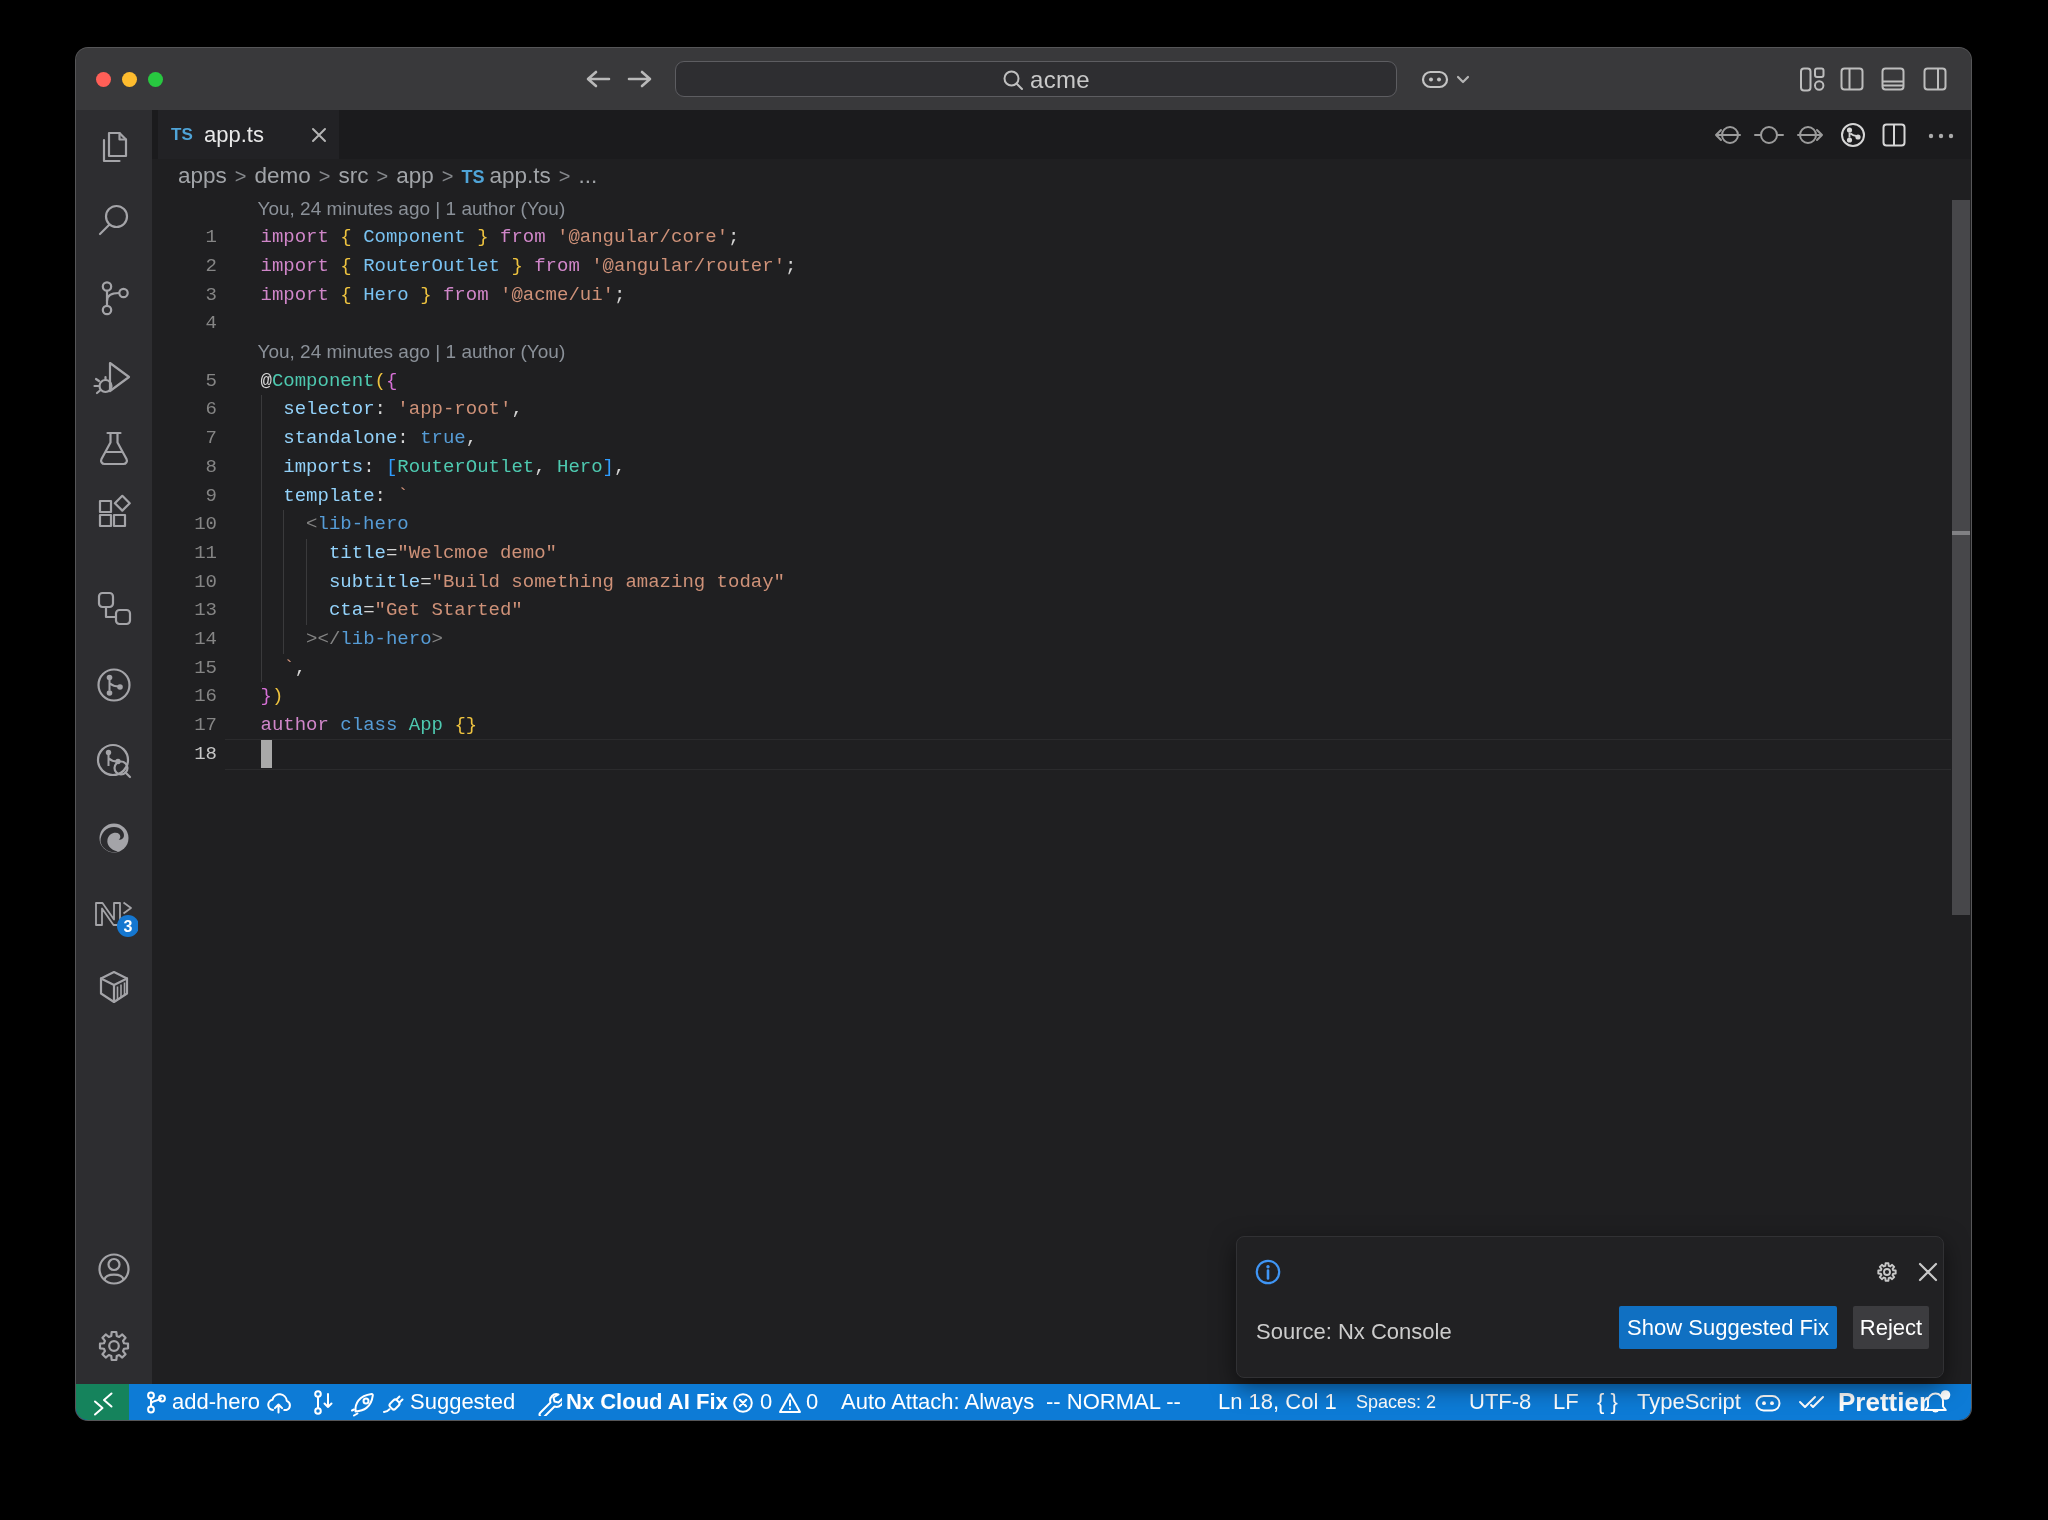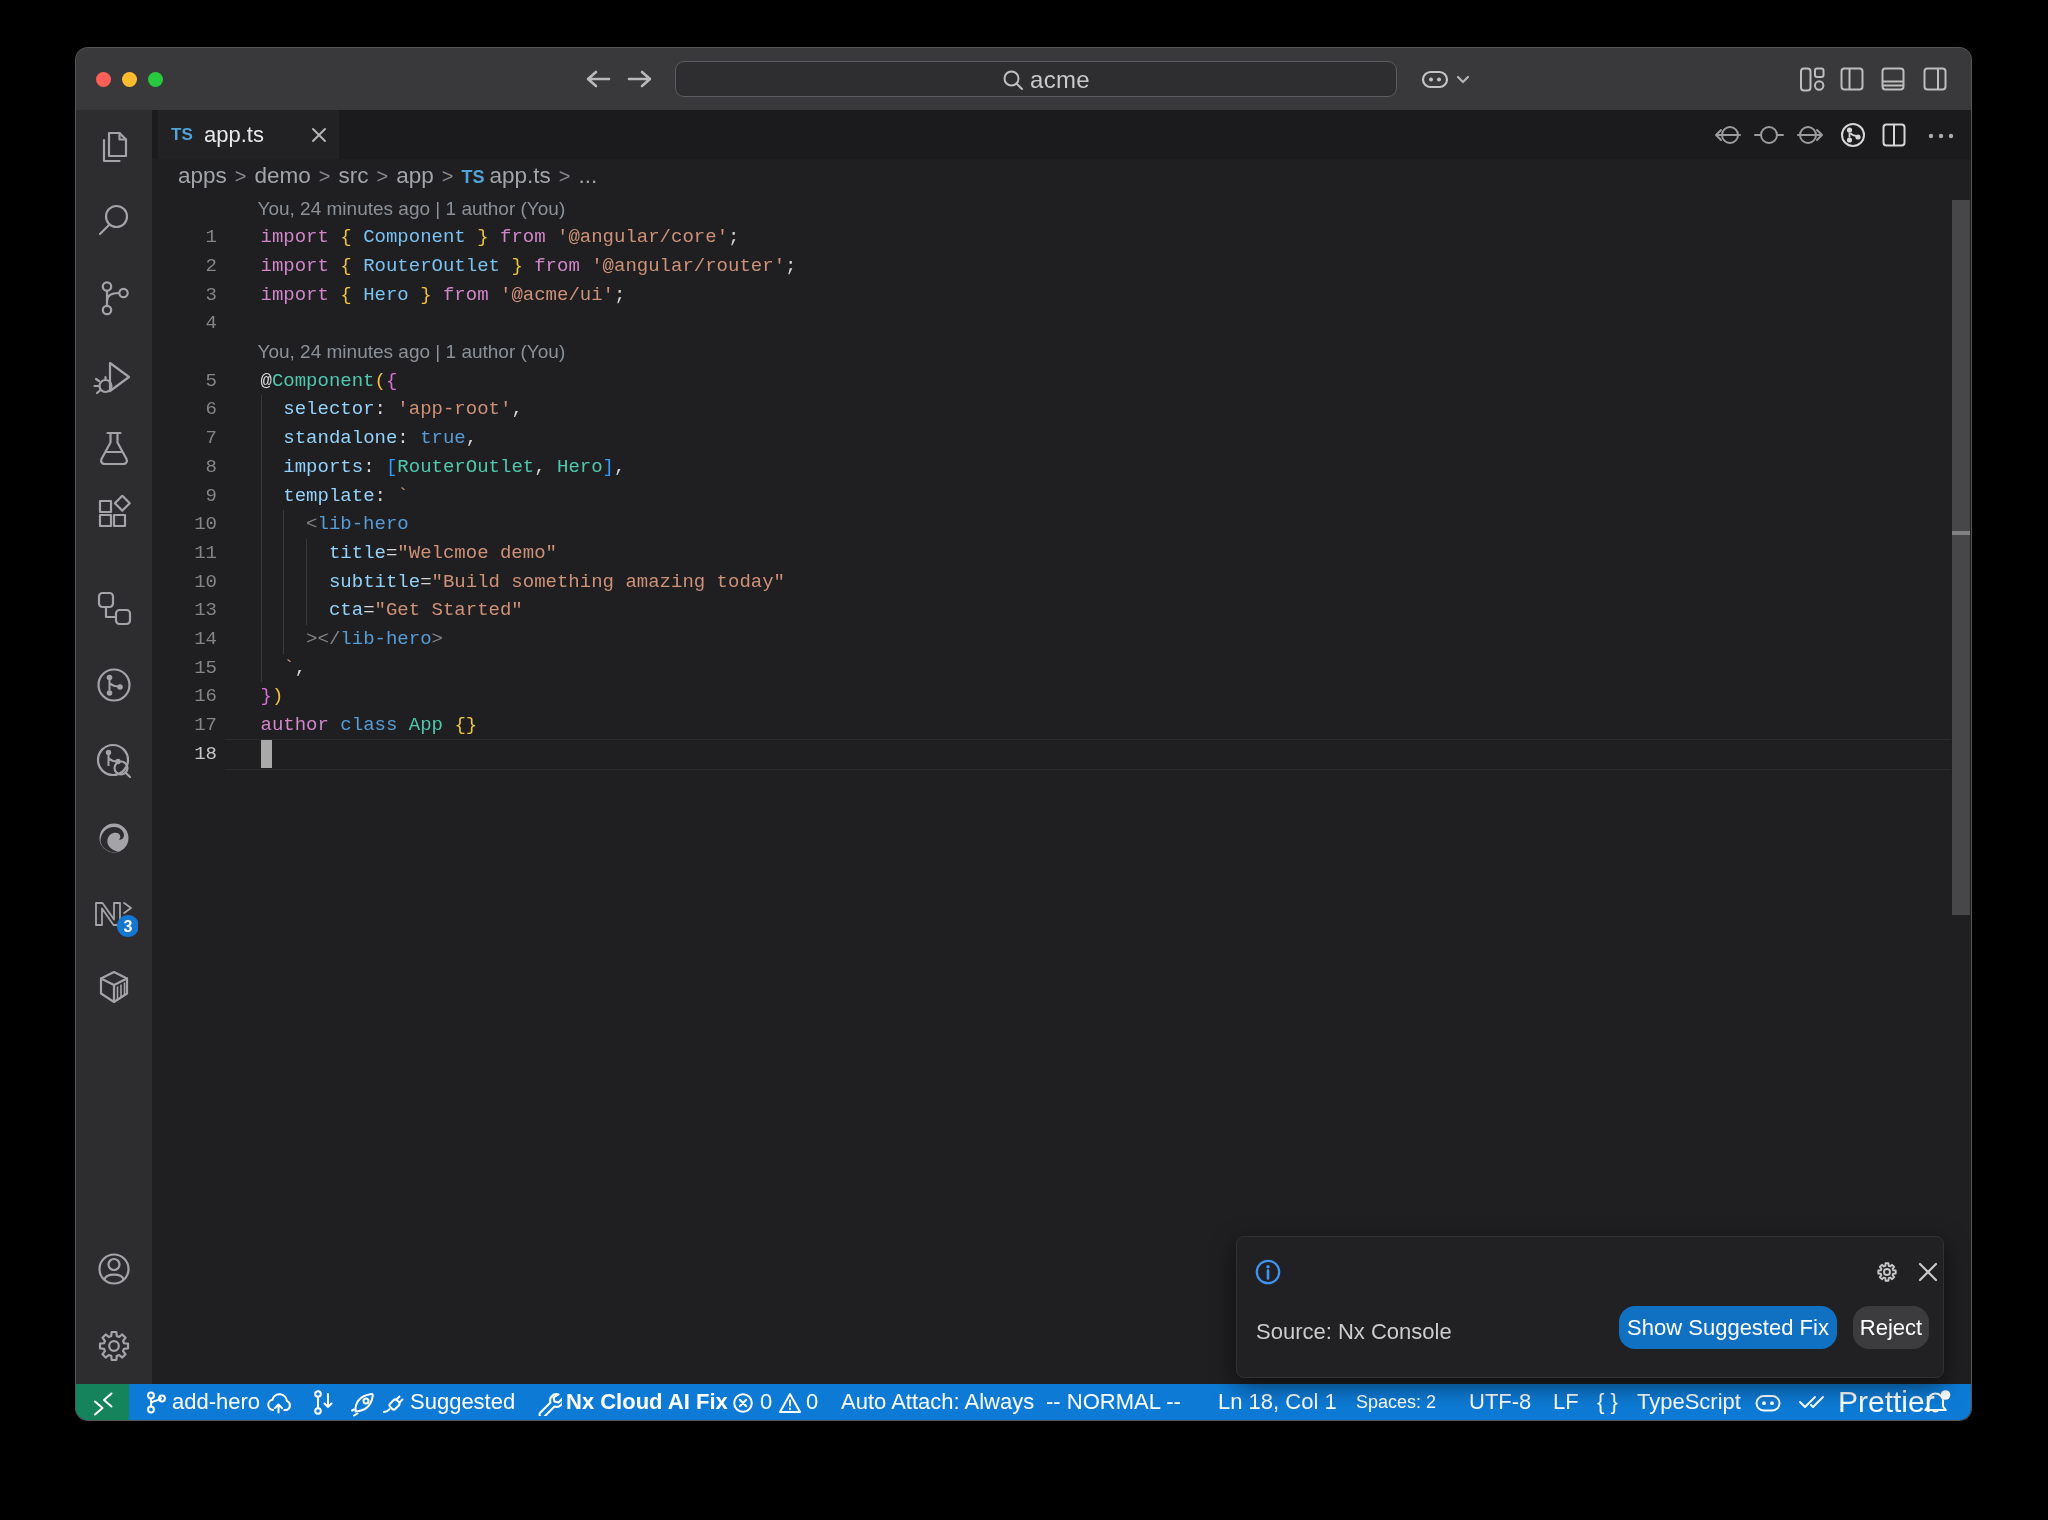--- a/index.html
+++ b/index.html
@@ -41,21 +41,21 @@
 #stick{position:absolute;left:1876px;top:483px;width:18px;height:4px;background:#818184}
 
 #status{position:absolute;left:0;top:1336px;width:1895px;height:36px;background:#0d7bd6;color:#fff}
 #remote{position:absolute;left:0;top:0;width:53px;height:36px;background:#15835c;border-radius:0 0 0 12px}
 .si{position:absolute;top:0;height:36px;line-height:36px;font-size:22px;color:#fff;white-space:pre}
 
 #toast{position:absolute;left:1160px;top:1188px;width:708px;height:142px;background:#212123;
   border:1px solid #313134;border-radius:8px;box-shadow:0 8px 24px rgba(0,0,0,.55)}
 #ttitle{position:absolute;left:52px;top:22px;font-size:22px;color:#dcdcdc}
 #tsource{position:absolute;left:19px;top:82px;font-size:22px;color:#cccccc}
-.btn{position:absolute;top:69px;height:43px;border-radius:16px;font-size:22px;color:#fff;
+.btn{position:absolute;top:69px;height:43px;border-radius:2px;font-size:22px;color:#fff;
   text-align:center;line-height:43px}
 #btn1{left:382px;width:218px;background:#1070c2}
 #btn2{left:616px;width:76px;background:#3c3c3f}
 svg{display:block}
 </style></head><body>
 <div id="win">
 
   <div id="titlebar">
     <div class="tl" style="left:19.5px;background:#ff5f57"></div>
     <div class="tl" style="left:45.5px;background:#febc2e"></div>
@@ -322,21 +322,21 @@
 <div class="si" style="left:1561px;font-size:22px;font-weight:normal">TypeScript</div>
 <svg class="abs" style="left:1678px;top:6px" width="28" height="25" viewBox="0 0 28 25">
         <rect x="2.5" y="6" width="23" height="14.5" rx="7.2" stroke="#fff" stroke-width="2" fill="none" stroke-linecap="round" stroke-linejoin="round"></rect>
  <circle cx="10" cy="13.2" r="1.9" fill="#fff"></circle>
         <circle cx="18" cy="13.2" r="1.9" fill="#fff"></circle>
       </svg>
 <svg class="abs" style="left:1722px;top:9px" width="34" height="19" viewBox="0 0 34 19">
         <path d="M2 9l5 5L17 4" stroke="#fff" stroke-width="2" fill="none" stroke-linecap="round" stroke-linejoin="round"></path>
         <path d="M13 12l2 2L25 4" stroke="#fff" stroke-width="2" fill="none" stroke-linecap="round" stroke-linejoin="round"></path>
       </svg>
-<div class="si" style="left:1762px;font-size:30px;font-weight:normal">Prettier</div>
+<div class="si" style="left:1762px;font-size:26px;font-weight:bold">Prettier</div>
 <svg class="abs" style="left:1847px;top:5px" width="28" height="27" viewBox="0 0 28 27">
         <path d="M12.5 4.5a7.5 7.5 0 0 1 7.5 7.5v5.5l2.8 3.5H2.2L5 17.5V12a7.5 7.5 0 0 1 7.5-7.5z" stroke="#fff" stroke-width="2" fill="none" stroke-linecap="round" stroke-linejoin="round"></path>
  <path d="M10 21c.5 2 4.5 2 5 0" stroke="#fff" stroke-width="2" fill="none" stroke-linecap="round" stroke-linejoin="round"></path>
         <circle cx="22.5" cy="6" r="4.8" fill="#fff"></circle>
       </svg>
   </div>
 
   <div id="toast">
     <svg class="abs" style="left:18px;top:22px" width="26" height="26" viewBox="0 0 26 26">
       <circle cx="13" cy="13" r="11.2" stroke="#3f95f5" stroke-width="2.2" fill="none"></circle>

